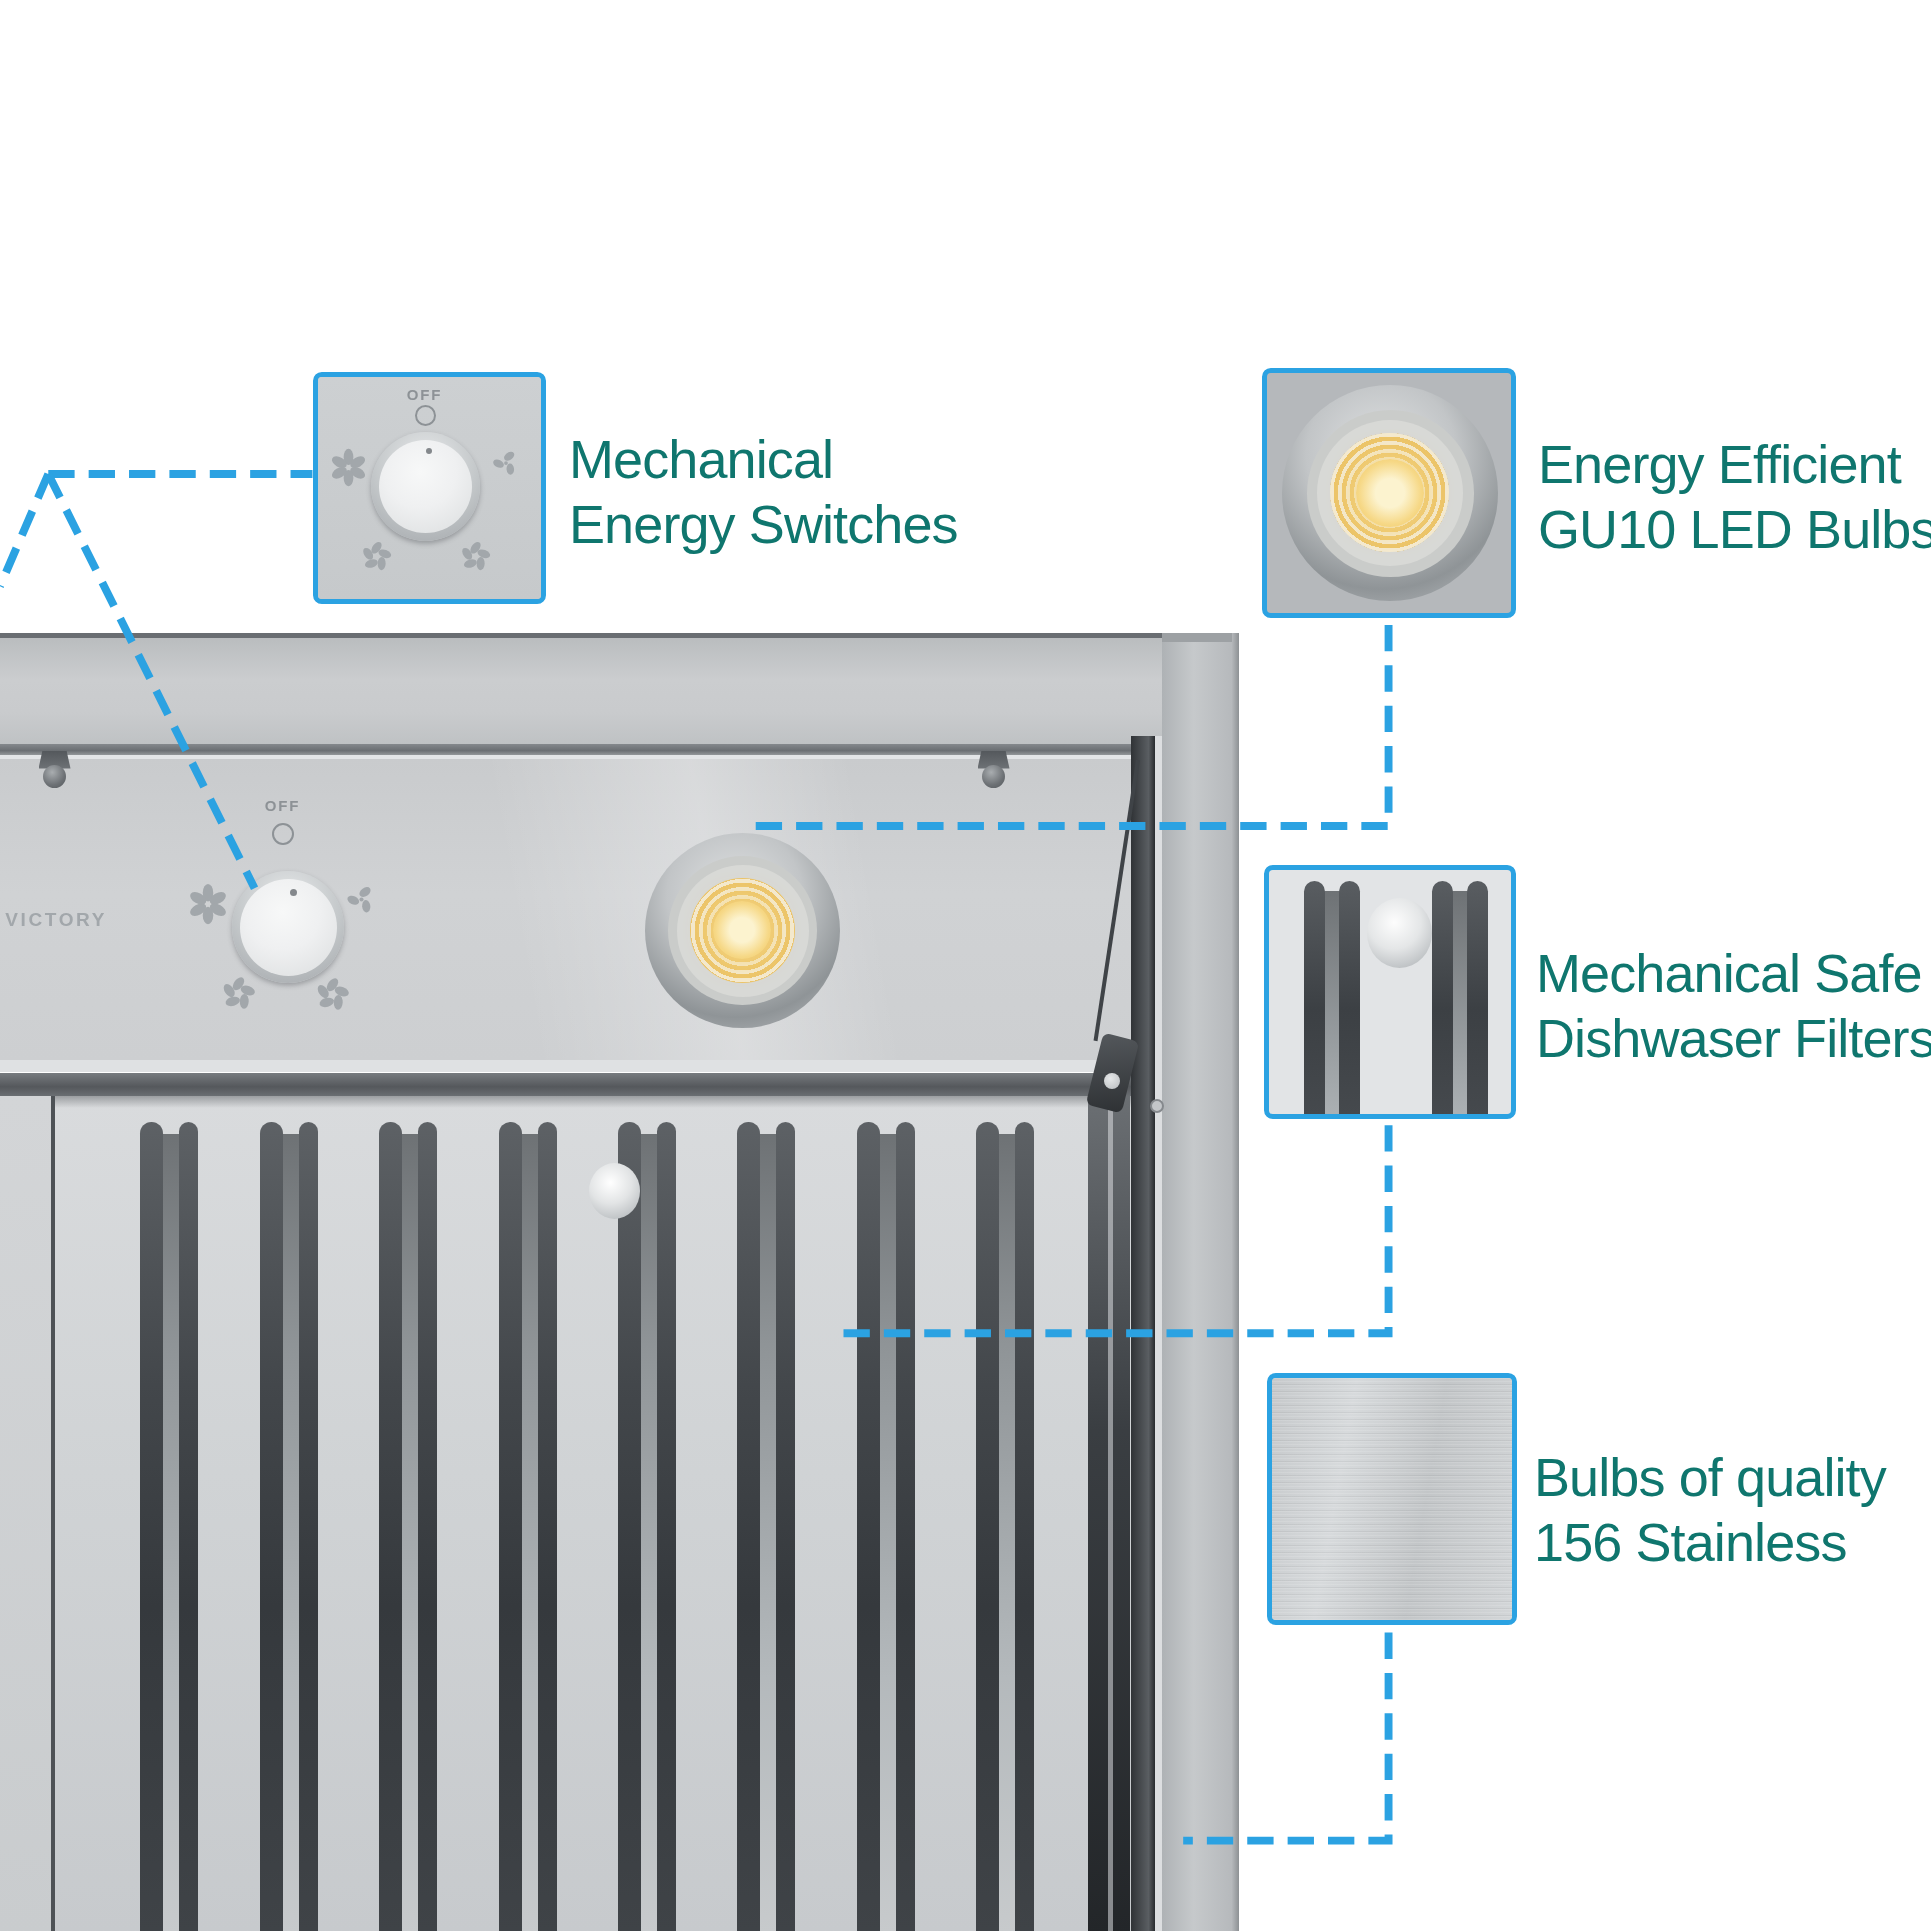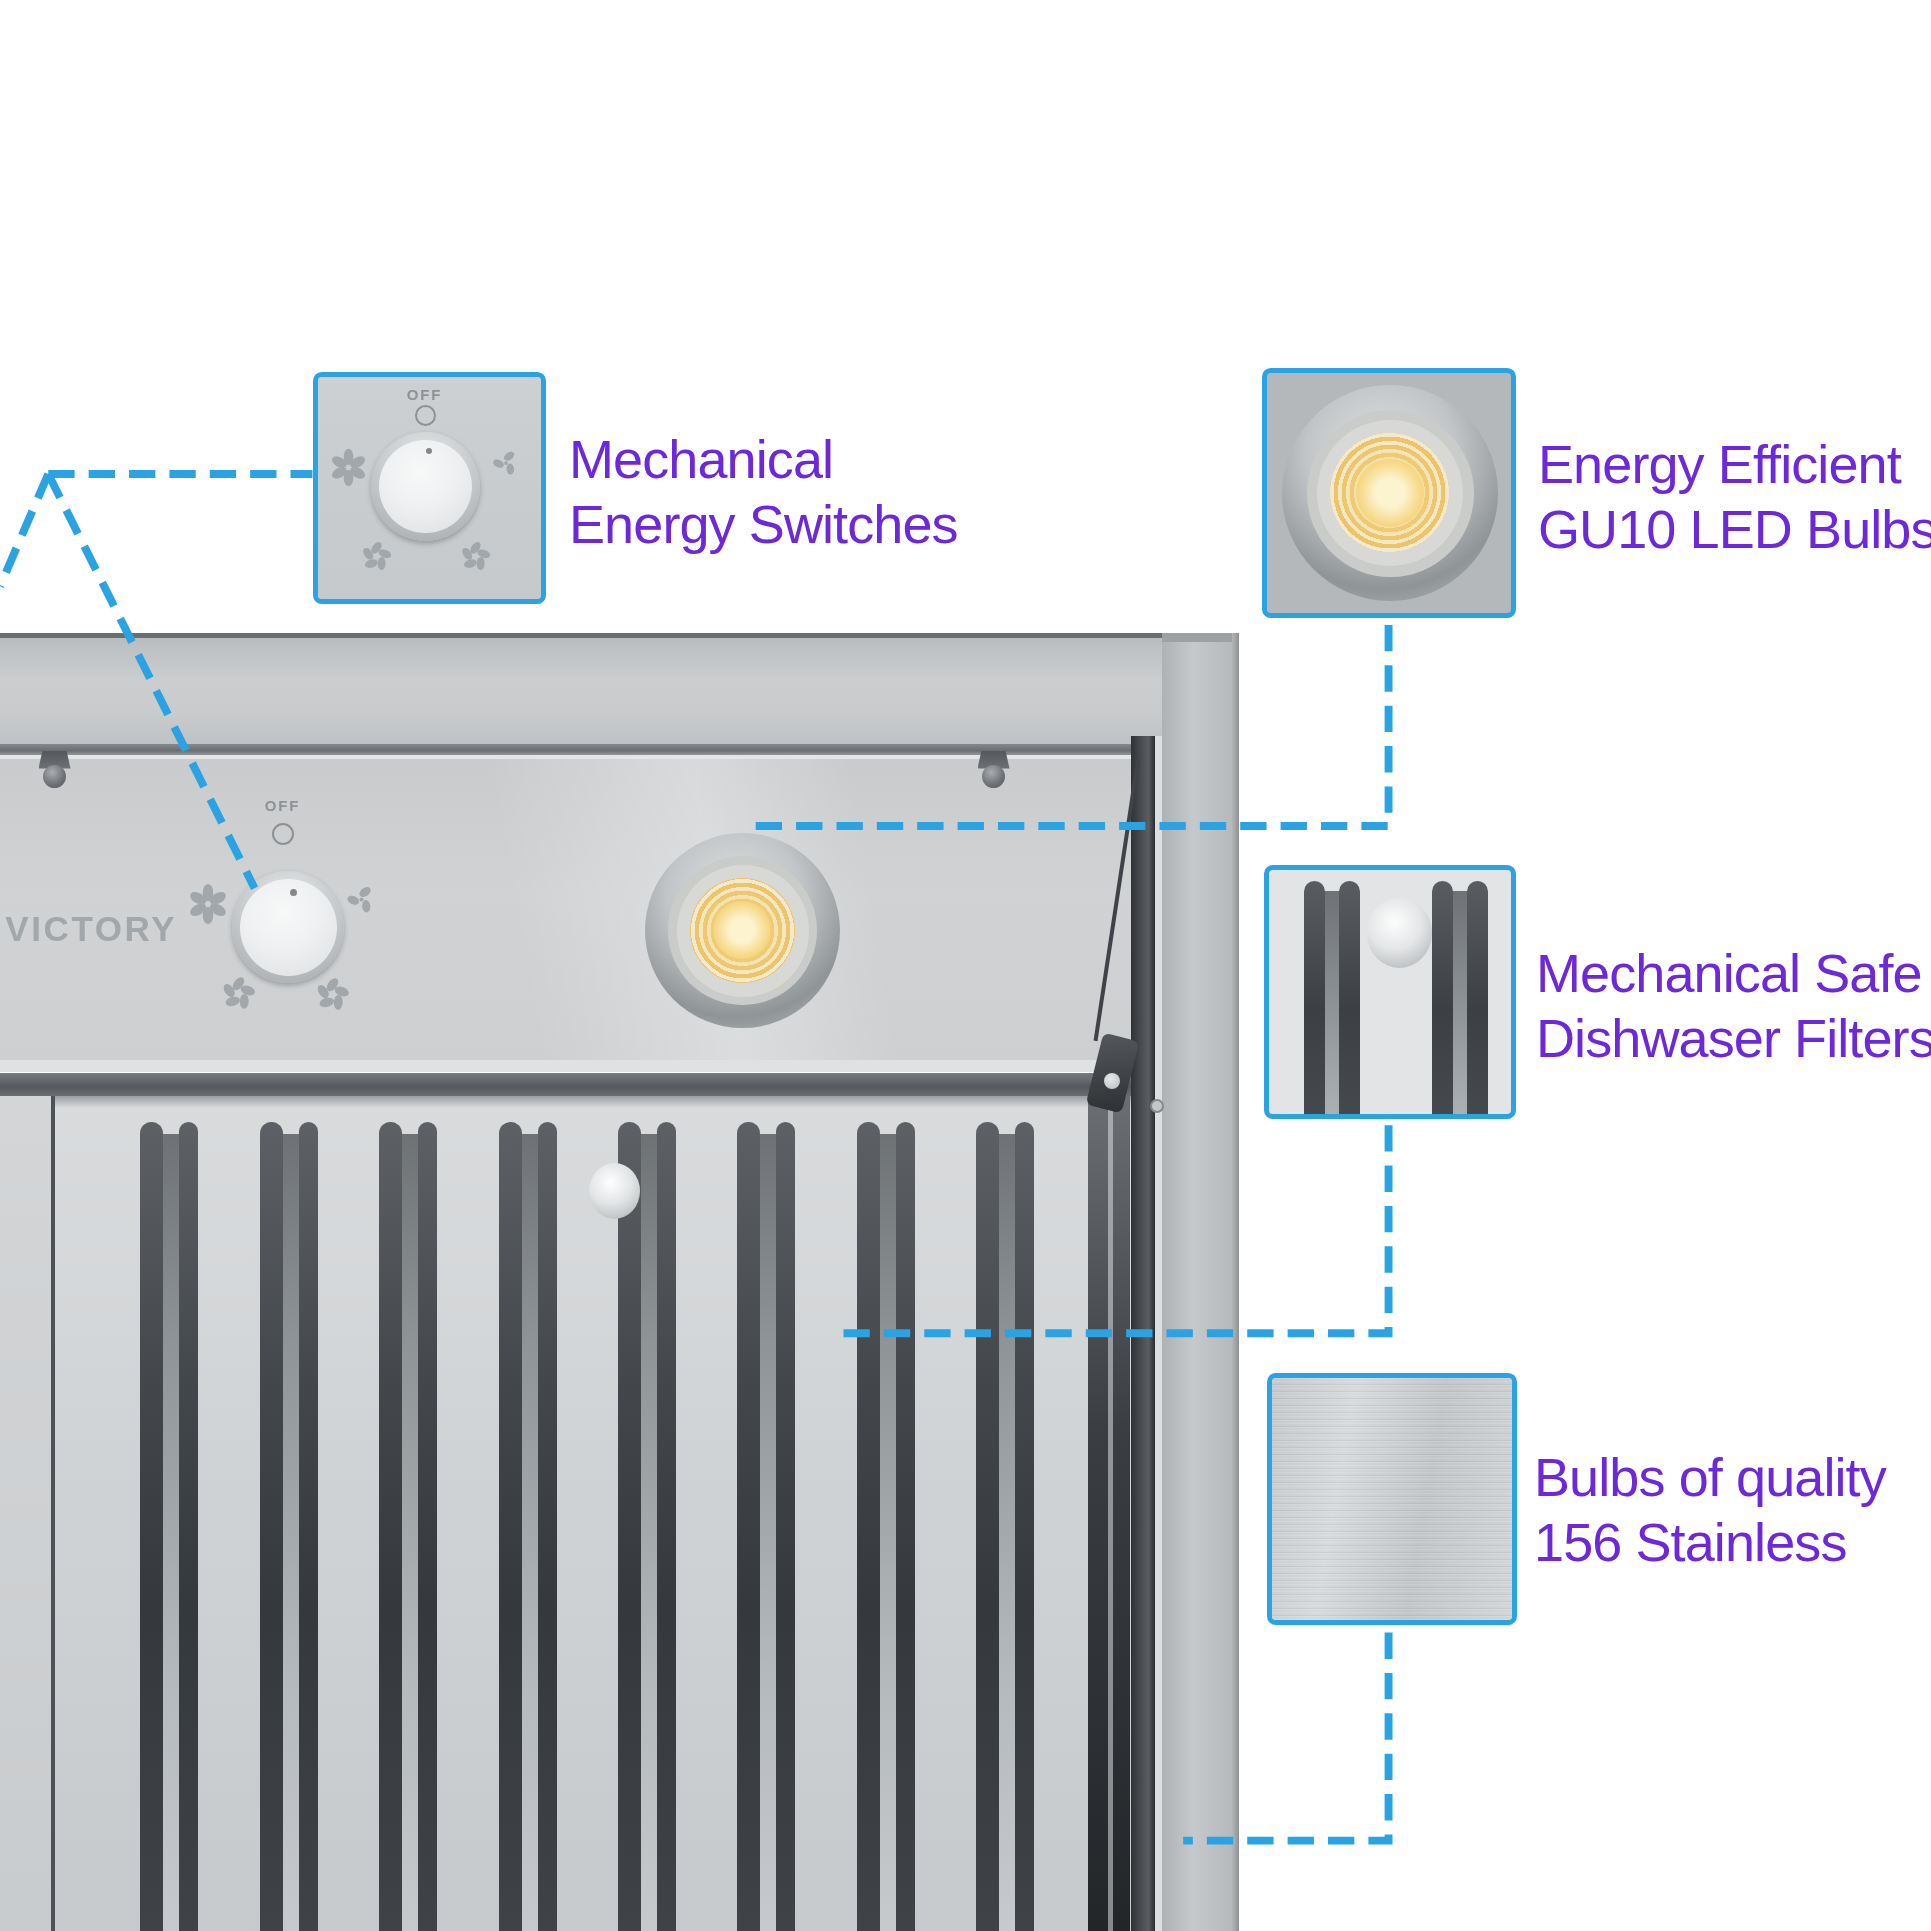--- a/index.html
+++ b/index.html
@@ -21,21 +21,21 @@
   .panel-sheen{left:492px;top:759px;width:404px;height:301px;
          background:linear-gradient(80deg,rgba(255,255,255,0) 10%,rgba(255,255,255,.28) 55%,rgba(255,255,255,0) 90%);}
   .screw{width:39px;height:42px;}
   .screw .stem{left:3.5px;top:0;width:32px;height:17.6px;background:linear-gradient(180deg,#54585c,#6e7276);
                clip-path:polygon(12% 0,88% 0,100% 100%,0 100%);}
   .screw .ball{left:8px;top:14px;width:23px;height:23px;border-radius:50%;
                background:radial-gradient(circle at 40% 32%,#a9adb0,#6d7175 60%,#53575b);}
   #screw-left{left:35px;top:751px;}
   #screw-right{left:974px;top:751px;}
 
-  .logo{left:5.3px;top:909px;width:228px;height:32px;font-size:35px;font-weight:bold;
+  .logo{left:5.3px;top:909px;width:228px;height:32px;font-size:19px;font-weight:bold;
         letter-spacing:2.6px;color:#a2a7ab;}
 
   
   .off-label{font-weight:bold;color:#8d9296;letter-spacing:1.8px;text-align:center;}
   #hood-off{left:256px;top:797px;width:53px;font-size:15px;}
   #hood-off-circle{left:272px;top:823px;width:22px;height:22px;border:2.6px solid #8d9296;border-radius:50%;}
   .knob-ring{border-radius:50%;background:radial-gradient(circle at 50% 28%,#e8eaeb 0%,#c3c7c9 55%,#a2a6aa 100%);
              box-shadow:0 2.6px 5.3px rgba(60,64,68,.35);}
   .knob-dome{border-radius:50%;background:radial-gradient(circle at 44% 34%,#f7f8f8 0%,#eff0f1 45%,#e2e4e5 80%,#d9dbdc 100%);}
   .knob-dot{border-radius:50%;background:#84888c;}
@@ -138,21 +138,21 @@
   #co-rivet{left:98px;top:28px;width:65px;height:70px;border-radius:50%;
             background:radial-gradient(circle at 42% 35%,#fdfdfd,#e4e6e7 45%,#b7bbbe 85%,#a6abae 100%);}
 
   
   #callout-stainless .inner{
      background:
        repeating-linear-gradient(180deg,rgba(255,255,255,.12) 0 0.9px,rgba(0,0,0,0) 0.9px 2.6px,rgba(0,0,0,.05) 2.6px 3.5px),
        linear-gradient(100deg,#c6c9cb 0%,#d7dadc 30%,#c3c6c8 62%,#d3d6d8 100%);}
 
   
-  .label{color:#6d28d9;font-size:54px;line-height:65px;letter-spacing:-0.9px;white-space:nowrap;}
+  .label{color:#0f766e;font-size:54px;line-height:65px;letter-spacing:-0.9px;white-space:nowrap;}
   #label-rotary{left:569px;top:427px;}
   #label-led{left:1538px;top:432px;}
   #label-filters{left:1536px;top:941px;}
   #label-stainless{left:1534px;top:1445px;}
 
   
   #leaders{left:0;top:0;width:1931px;height:1931px;pointer-events:none;}
   .leader-line{stroke:var(--accent);stroke-width:9;fill:none;stroke-dasharray:30 16;stroke-linecap:butt;}
   .hidden-defs{width:0;height:0;position:absolute;}
 </style>

